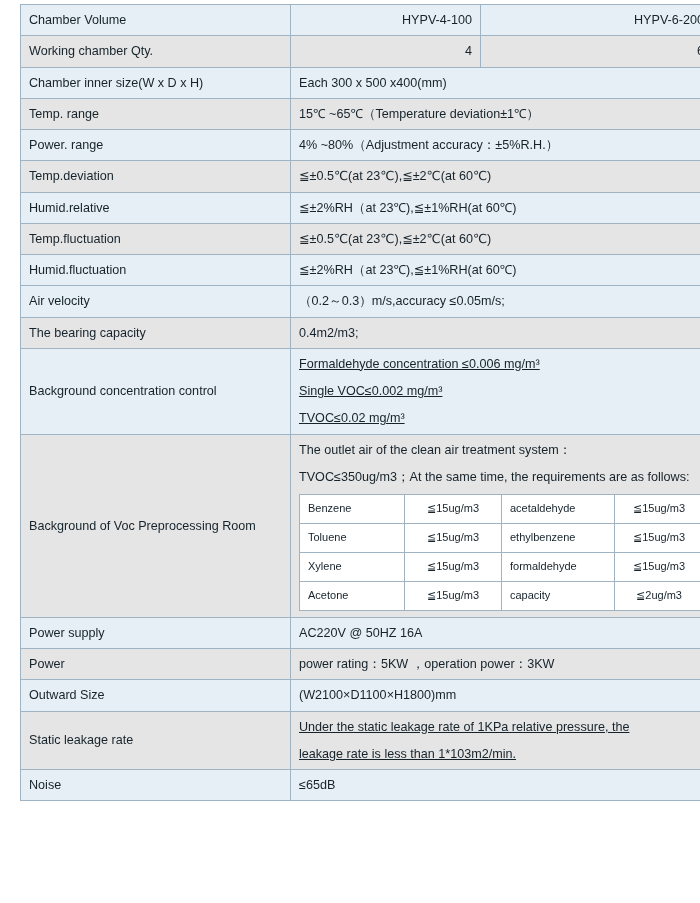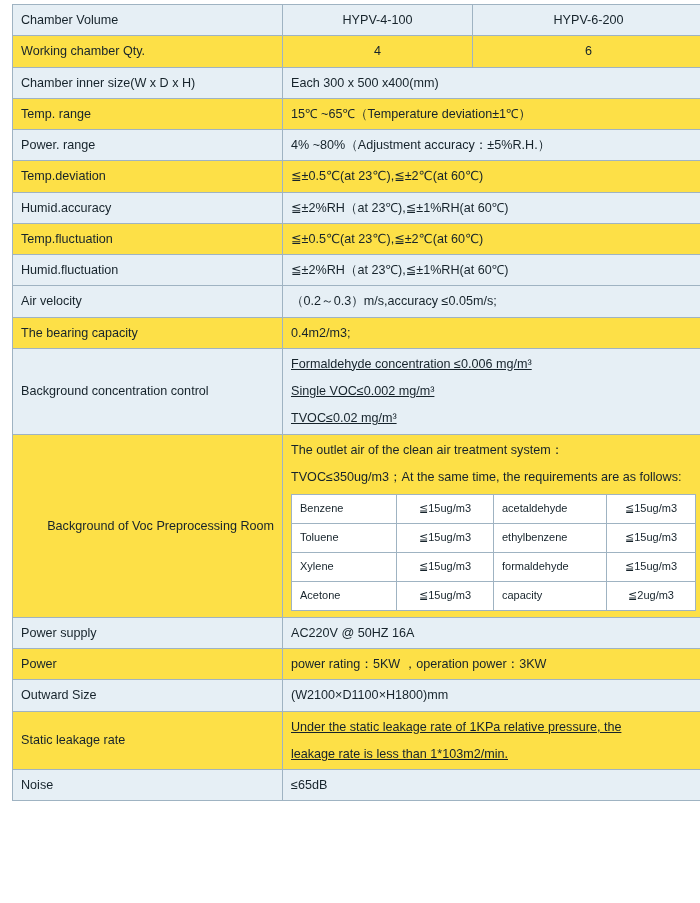--- a/index.html
+++ b/index.html
@@ -11,41 +11,41 @@
     width: 700px;
     height: 903px;
     font-family: "Liberation Sans", sans-serif;
     color: #1b2a33;
     overflow: hidden;
   }
   .sheet {
     width: 628px;
     height: 903px;
     box-sizing: border-box;
-    padding: 4px 4px 0 12px;
+    padding: 4px 4px 0 20px;
   }
   table.spec {
     width: 692px;
     border-collapse: collapse;
     table-layout: fixed;
     font-size: 12.6px;
   }
   table.spec td {
     border: 1px solid #9fb3c2;
     padding: 6px 8px;
     vertical-align: middle;
     line-height: 1.45;
     color: #16232b;
   }
   .c-label { width: 270px; }
   .c-mid   { width: 190px; }
   .c-right { width: 232px; }
   .shade { background: #e6eff5; }
-  .plain { background: #fde047; margin-left: 48px; }
-  .center { text-align: center; }
+  .plain { background: #e5e5e5; margin-left: 48px; }
+  .center { text-align: right; }
   .rowlabel { white-space: nowrap; }
   .multiline p {
     margin: 0 0 9px 0;
     text-decoration: underline;
   }
   .multiline p:last-child { margin-bottom: 0; }
   td.tall { padding-top: 10px; padding-bottom: 10px; }
   
   table.sub {
     width: 100%;
@@ -58,21 +58,21 @@
     border: 1px solid #9fb3c2;
     padding: 6px 8px;
     background: #ffffff;
   }
   .sub-c1 { width: 26%; }
   .sub-c2 { width: 24%; text-align: center; }
   .sub-c3 { width: 28%; }
   .sub-c4 { width: 22%; text-align: center; }
   .voc-head p { margin: 0 0 9px 0; }
   .voc-head p:last-child { margin-bottom: 0; }
-  td.nowrap-label { white-space: normal; text-align: right; }
+  td.nowrap-label { white-space: normal; }
 </style>
 </head>
 <body>
 
 <div class="sheet">
   <table class="spec">
     <colgroup>
       <col class="c-label">
       <col class="c-mid">
       <col class="c-right">
@@ -100,21 +100,21 @@
       </tr>
       <tr>
         <td class="shade rowlabel">Power. range</td>
         <td class="shade" colspan="2">4% ~80%（Adjustment accuracy：±5%R.H.）</td>
       </tr>
       <tr>
         <td class="plain rowlabel">Temp.deviation</td>
         <td class="plain" colspan="2">≦±0.5℃(at 23℃),≦±2℃(at 60℃)</td>
       </tr>
       <tr>
-        <td class="shade rowlabel">Humid.accuracy</td>
+        <td class="shade rowlabel">Humid.relative</td>
         <td class="shade" colspan="2">≦±2%RH（at 23℃),≦±1%RH(at 60℃)</td>
       </tr>
       <tr>
         <td class="plain rowlabel">Temp.fluctuation</td>
         <td class="plain" colspan="2">≦±0.5℃(at 23℃),≦±2℃(at 60℃)</td>
       </tr>
       <tr>
         <td class="shade rowlabel">Humid.fluctuation</td>
         <td class="shade" colspan="2">≦±2%RH（at 23℃),≦±1%RH(at 60℃)</td>
       </tr>

